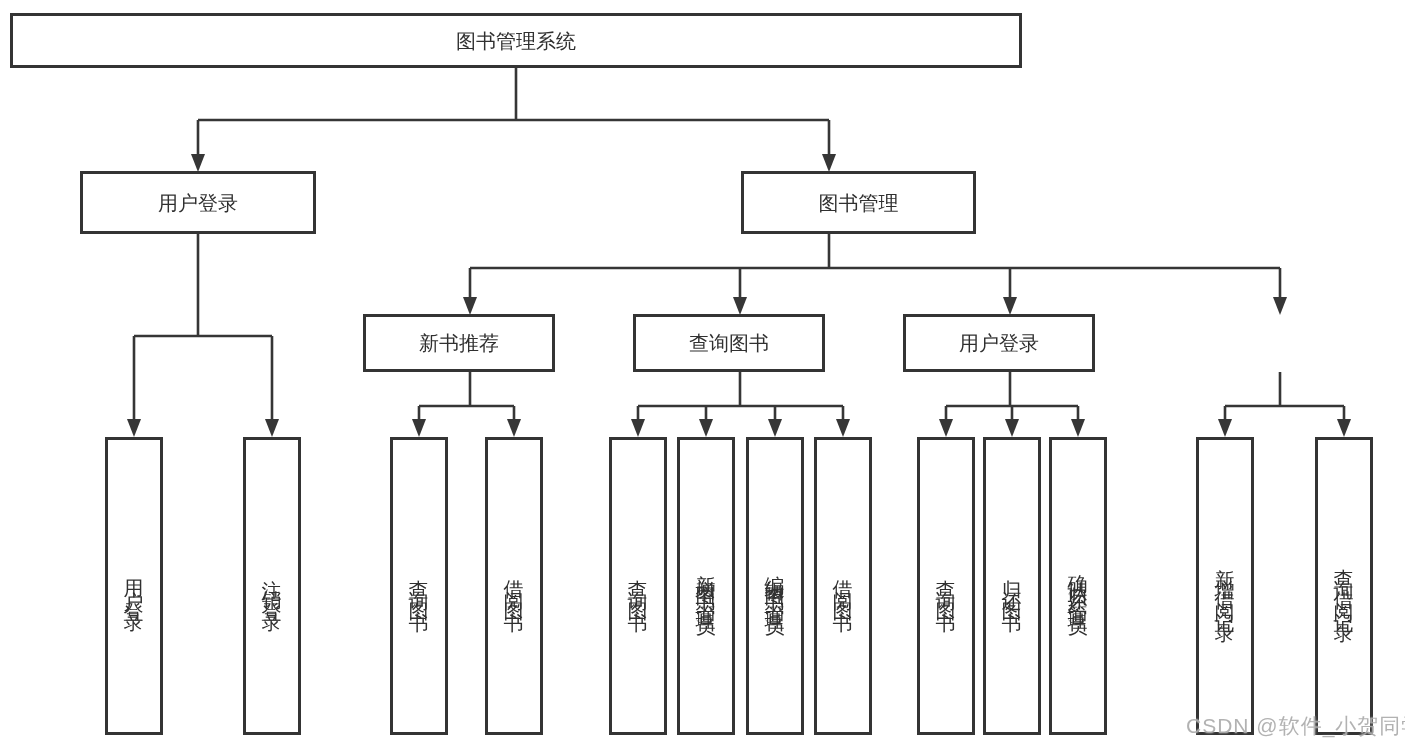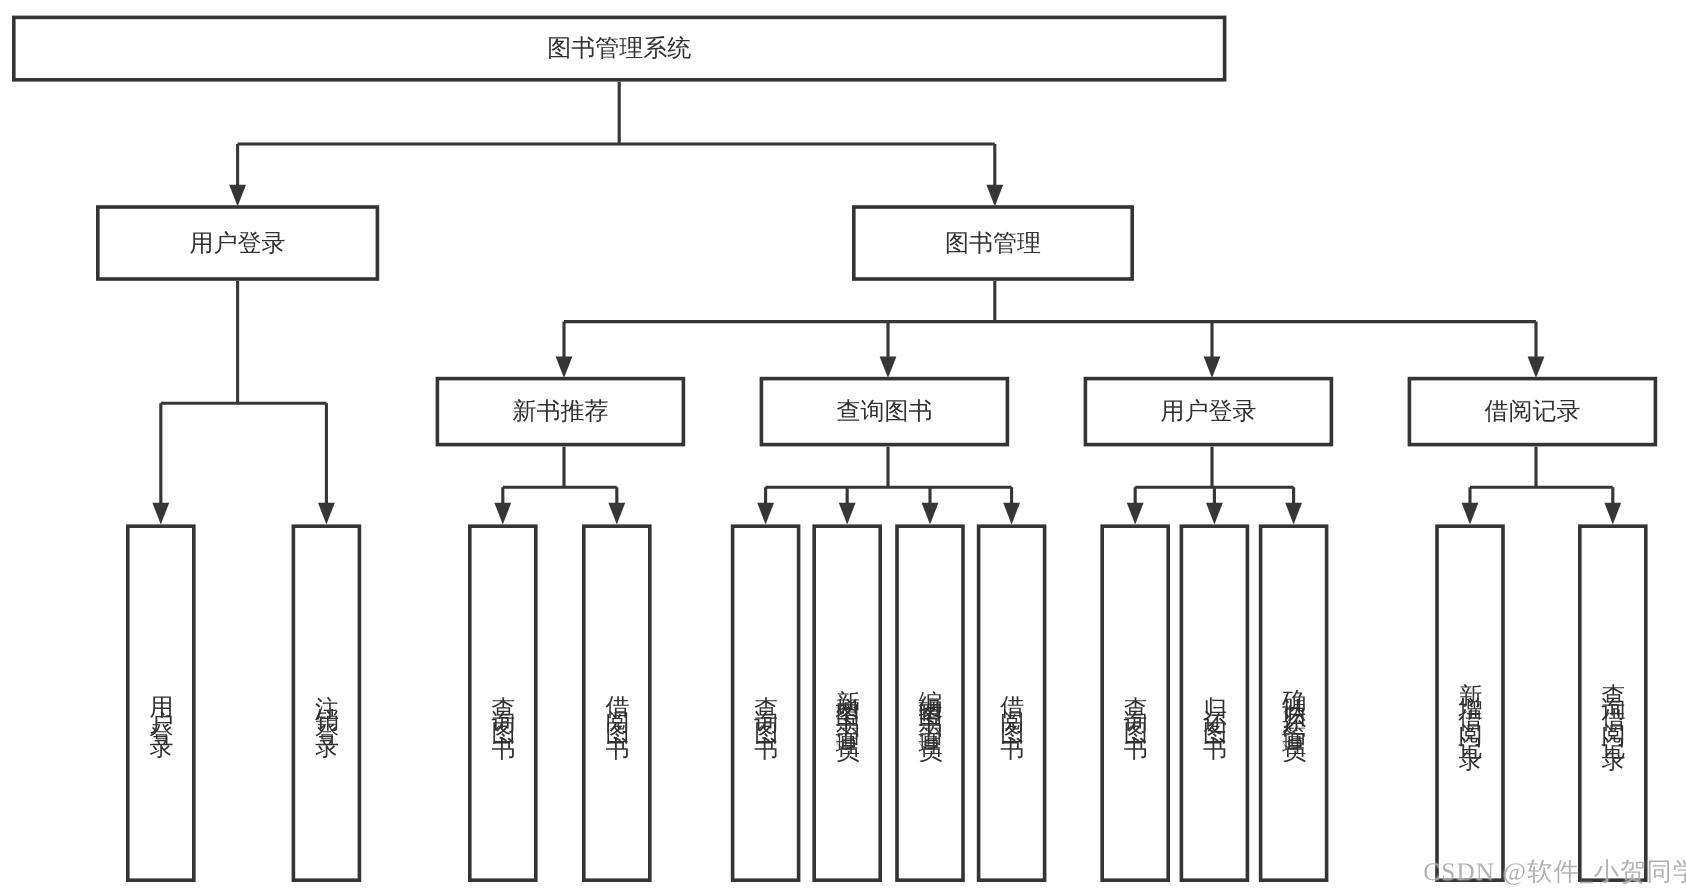--- a/index.html
+++ b/index.html
@@ -7,21 +7,20 @@
     padding: 0;
     background: #ffffff;
     font-family: "Liberation Sans", "DejaVu Sans", sans-serif;
   }
   #canvas {
     position: relative;
     width: 1405px;
     height: 747px;
     background: #ffffff;
     overflow: hidden;
-    font-family: Liberation Serif, serif;
   }
   #connectors {
     position: absolute;
     left: 0; top: 0;
     width: 1405px;
     height: 747px;
   }
   .node {
     position: absolute;
     box-sizing: border-box;
@@ -31,22 +30,22 @@
     display: flex;
     align-items: center;
     justify-content: center;
     text-align: center;
     font-size: 20px;
     line-height: 1;
   }
   .node.root   { left: 10px;  top: 13px;  width: 1012px; height: 55px; }
   .node.lvl2   { top: 171px;  height: 63px; }
   .node.l2-a   { left: 80px;  width: 236px; }
-  .node.l2-b   { left: 710px; width: 235px; }
-  .node.lvl3   { top: 314px;  height: 58px; width: 208px; }
+  .node.l2-b   { left: 741px; width: 235px; }
+  .node.lvl3   { top: 314px;  height: 58px; width: 192px; }
   .node.l3-a   { left: 363px; }
   .node.l3-b   { left: 633px; }
   .node.l3-c   { left: 903px; }
   .node.l3-d   { left: 1173px; }
   .node.leaf   { top: 437px;  height: 298px; width: 58px; }
   .leaf .vtext {
     writing-mode: vertical-rl;
     text-orientation: mixed;
     letter-spacing: 11px;
     line-height: 1;
@@ -135,23 +134,20 @@
 
   <div class="node lvl3 l3-a">
     <span>新书推荐</span>
   </div>
   <div class="node lvl3 l3-b">
     <span>查询图书</span>
   </div>
   <div class="node lvl3 l3-c">
     <span>用户登录</span>
   </div>
-  <div class="node lvl3 l3-d">
-    <span>借阅记录</span>
-  </div>
 
   <div class="node leaf x1">
     <span class="vtext">用户登录</span>
   </div>
   <div class="node leaf x2">
     <span class="vtext">注销登录</span>
   </div>
 
   <div class="node leaf x3">
     <span class="vtext">查询图书</span>

